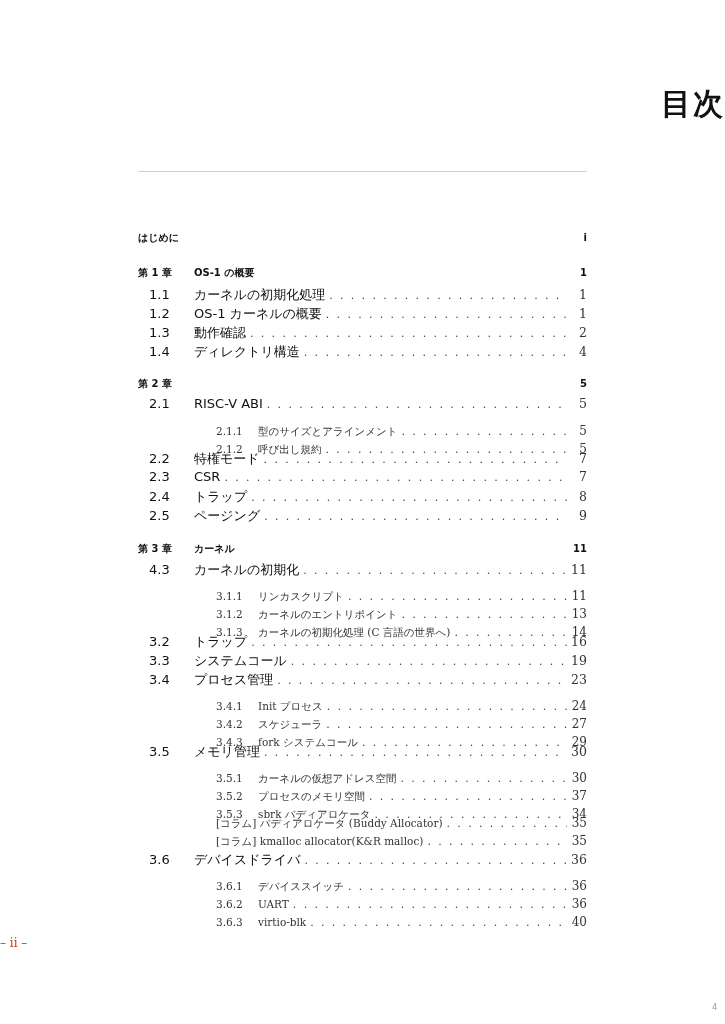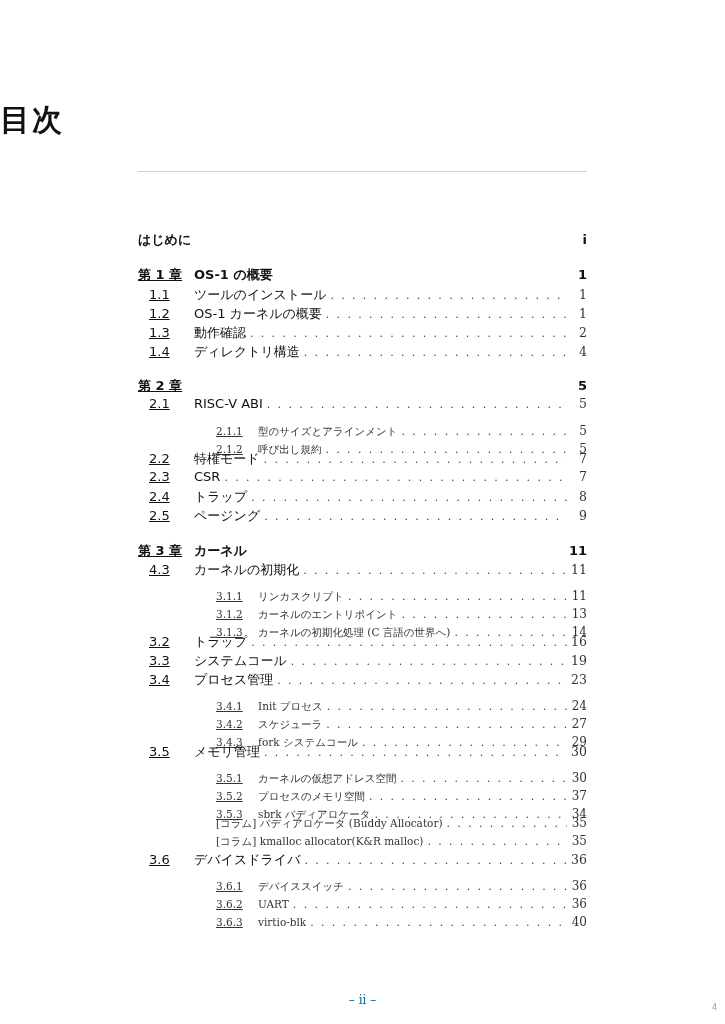--- a/index.html
+++ b/index.html
@@ -1,40 +1,40 @@
 <!DOCTYPE html>
 <html><head>
 <meta charset="utf-8">
 <style>
   html, body { margin: 0; padding: 0; background: #ffffff; }
   body { width: 725px; height: 1024px; position: relative; overflow: hidden; color: #111; }
-  .title { position: absolute; top: 100px; left: 0; width: 725px; text-align: left;
+  .title { position: absolute; top: 84px; left: 0; width: 725px; text-align: right;
     font-family: "DejaVu Sans", sans-serif; font-weight: bold; font-size: 30px; letter-spacing: 2px; }
   .rule { position: absolute; top: 171px; left: 138px; width: 449px; height: 1px; background: #cfcfcf; }
   .toc { position: absolute; left: 138px; width: 449px; top: 0; }
   .row { position: absolute; left: 0; width: 449px; height: 19px; display: flex; align-items: baseline; white-space: nowrap; }
-  .num { display: inline-block; text-decoration: underline; }
+  .num { display: inline-block; }
   .label { display: inline-block; }
   .leader { flex: 1; overflow: hidden; margin: 0 4px 0 4px; color: #444; font-family: "DejaVu Serif", serif; font-size: 11px; letter-spacing: 5.2px; }
   .leader::before { content: ". . . . . . . . . . . . . . . . . . . . . . . . . . . . . . . . . . . . . . . . . . . . . . . . . . . . . . . . . . . . . . . . . . . . . . . . . . . ."; letter-spacing: 0; word-spacing: 3.8px; }
   .spacer { flex: 1; }
   .page { text-align: right; min-width: 16px; }
-  .ch { font-family: "DejaVu Sans", sans-serif; font-weight: bold; font-size: 13px; }
+  .ch { font-family: "DejaVu Sans", sans-serif; font-weight: bold; font-size: 10px; }
   .ch .num { width: 56px; }
   .ch .page { font-family: "DejaVu Sans", sans-serif; font-weight: bold; }
   .sec { font-family: "DejaVu Sans", sans-serif; font-size: 13px; }
   .sec .num { width: 56px; padding-left: 11px; box-sizing: border-box; }
   .sec .page { font-family: "DejaVu Serif", serif; font-size: 12.5px; color: #333; }
   .sub { font-family: "DejaVu Serif", serif; font-size: 10.5px; color: #333; }
   .sub .num { width: 42px; margin-left: 78px; margin-top: 10px; }
   .sub .page { font-size: 12px; }
   .col { font-family: "DejaVu Serif", serif; font-size: 10.5px; color: #333; }
   .col .label { margin-left: 78px; }
   .col .page { font-size: 12px; }
-  .footer { position: absolute; top: 993px; left: 0; width: 725px; text-align: center; font-family: "DejaVu Serif", serif; font-size: 12px; color: #0369a1; }
+  .footer { position: absolute; top: 936px; left: 0; width: 725px; text-align: left; font-family: "DejaVu Serif", serif; font-size: 12px; color: #c2410c; }
   .corner { position: absolute; top: 1003px; left: 712px; font-family: "DejaVu Sans", sans-serif; font-size: 8px; color: #999; }
 </style>
 </head>
 <body>
 
 <div class="title">目次</div>
 <div class="rule"></div>
 
 <div class="toc">
 
@@ -45,21 +45,21 @@
   </div>
 
   <div class="row ch" style="top:266px">
     <span class="num">第 1 章</span>
     <span class="label">OS-1 の概要</span>
     <span class="spacer"></span>
     <span class="page">1</span>
   </div>
   <div class="row sec" style="top:286px">
     <span class="num">1.1</span>
-    <span class="label">ツールのインストール</span>
+    <span class="label">カーネルの初期化処理</span>
     <span class="leader"></span>
     <span class="page">1</span>
   </div>
   <div class="row sec" style="top:305px">
     <span class="num">1.2</span>
     <span class="label">OS-1 カーネルの概要</span>
     <span class="leader"></span>
     <span class="page">1</span>
   </div>
   <div class="row sec" style="top:324px">

